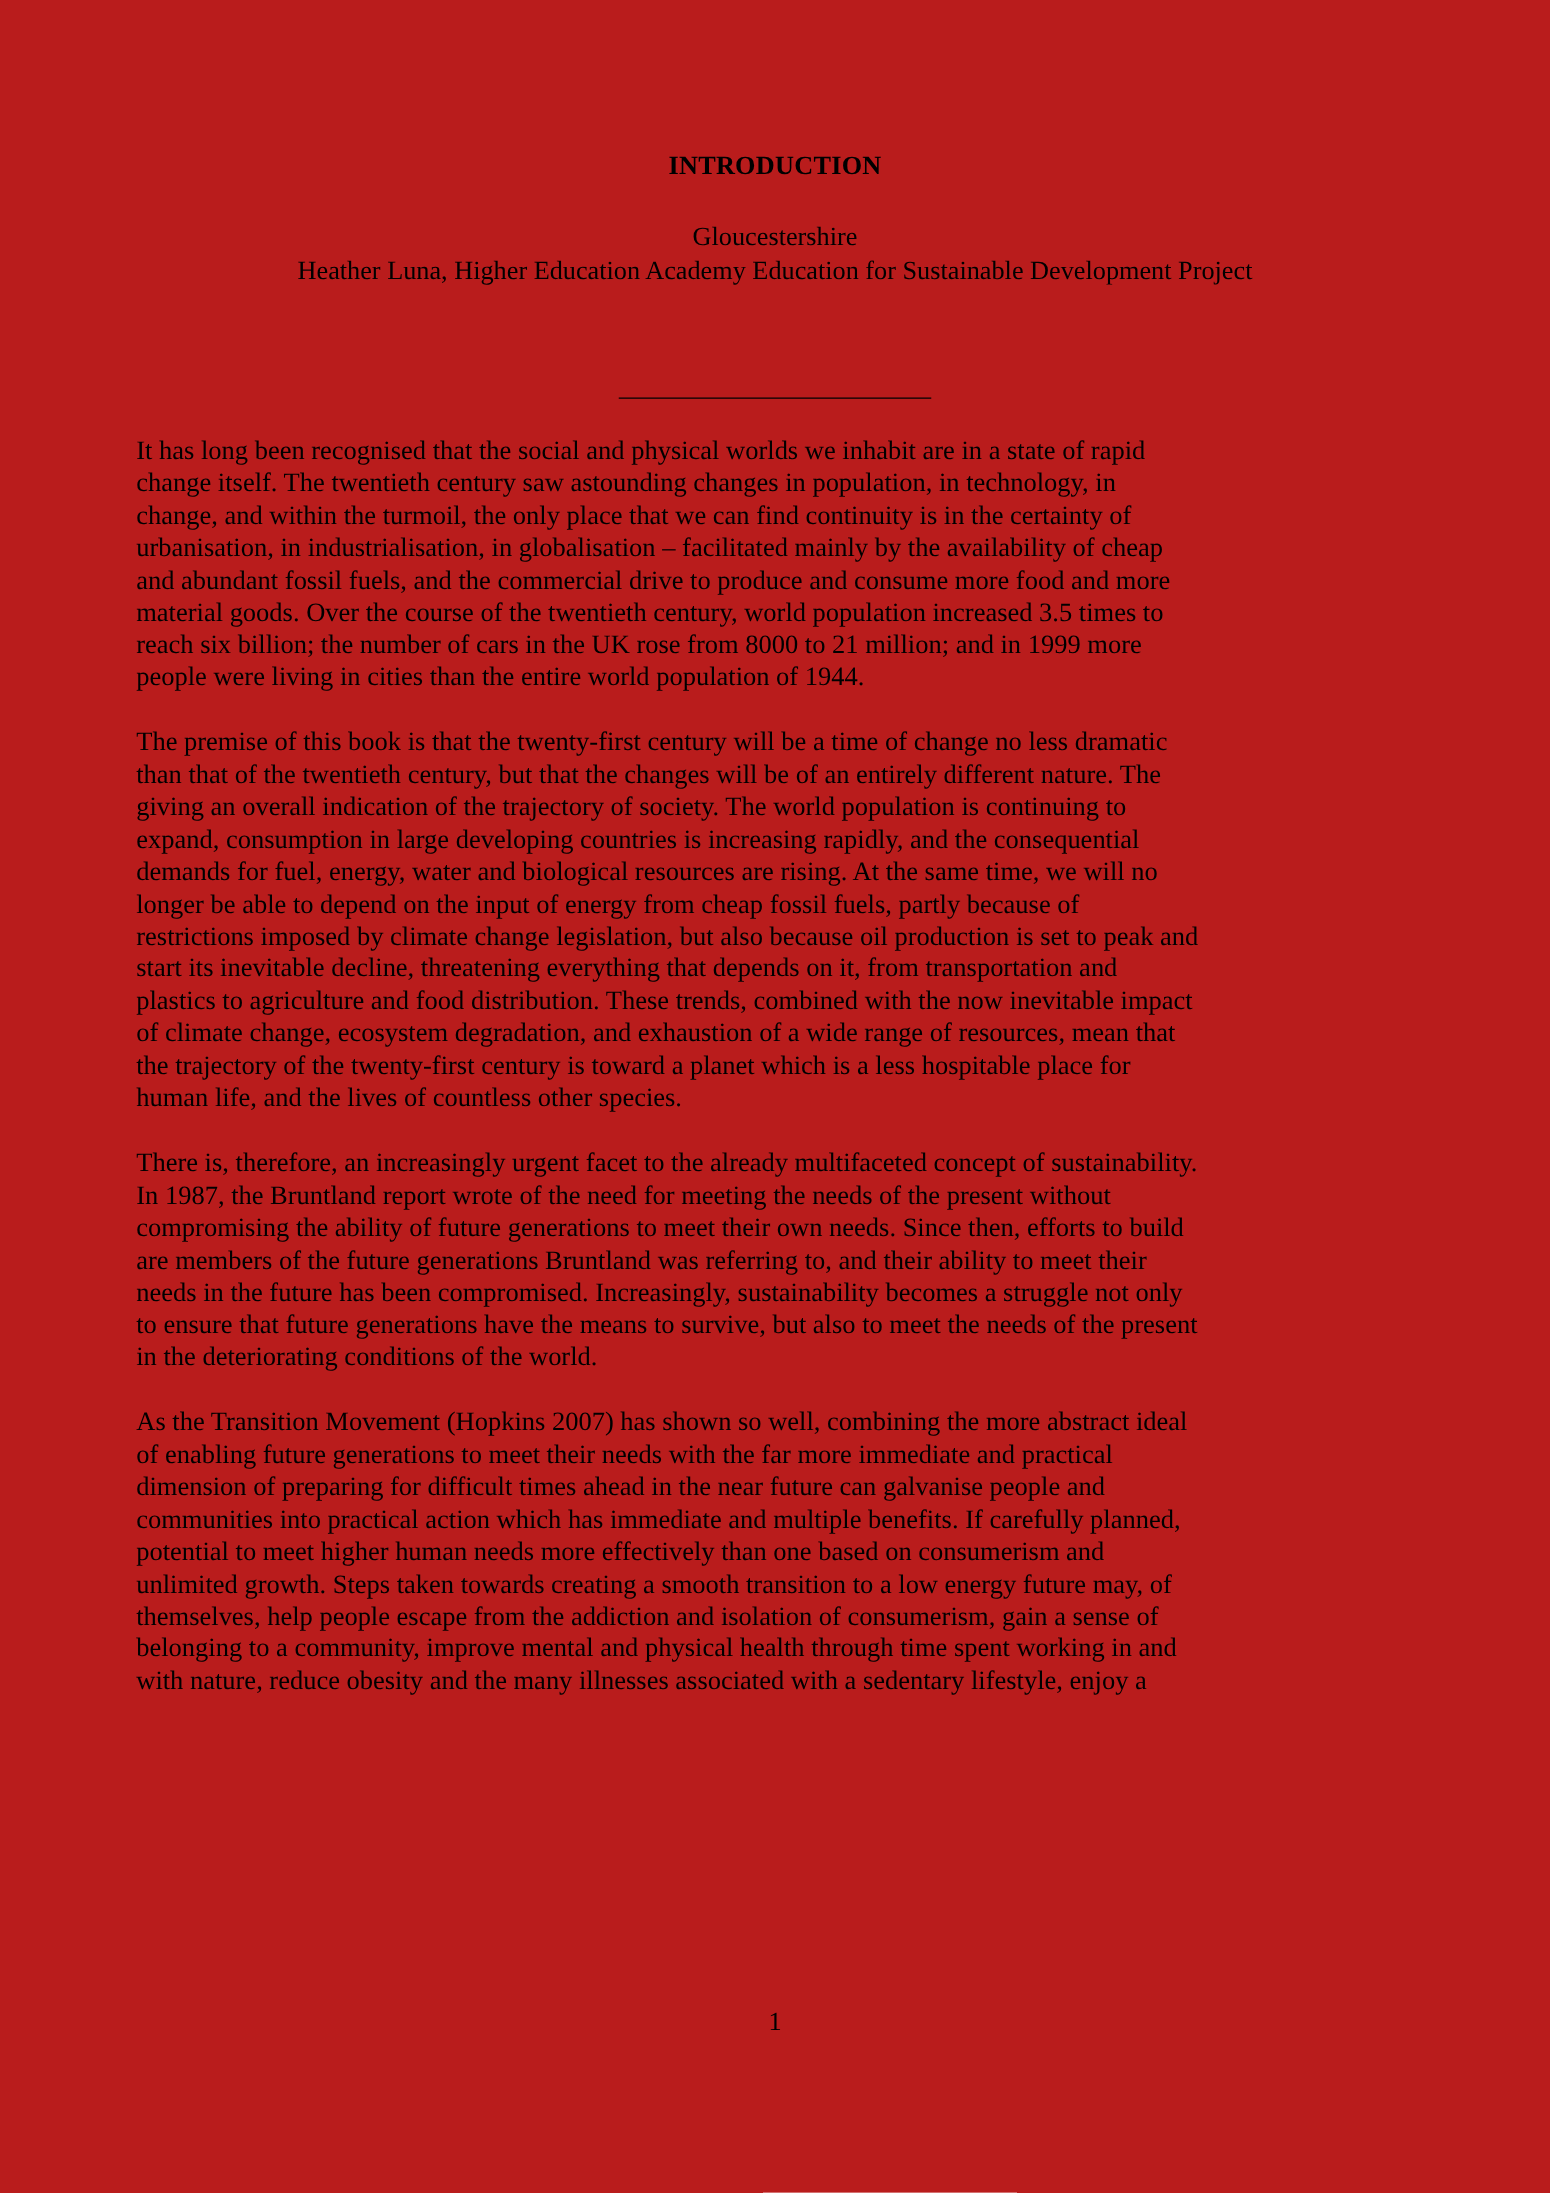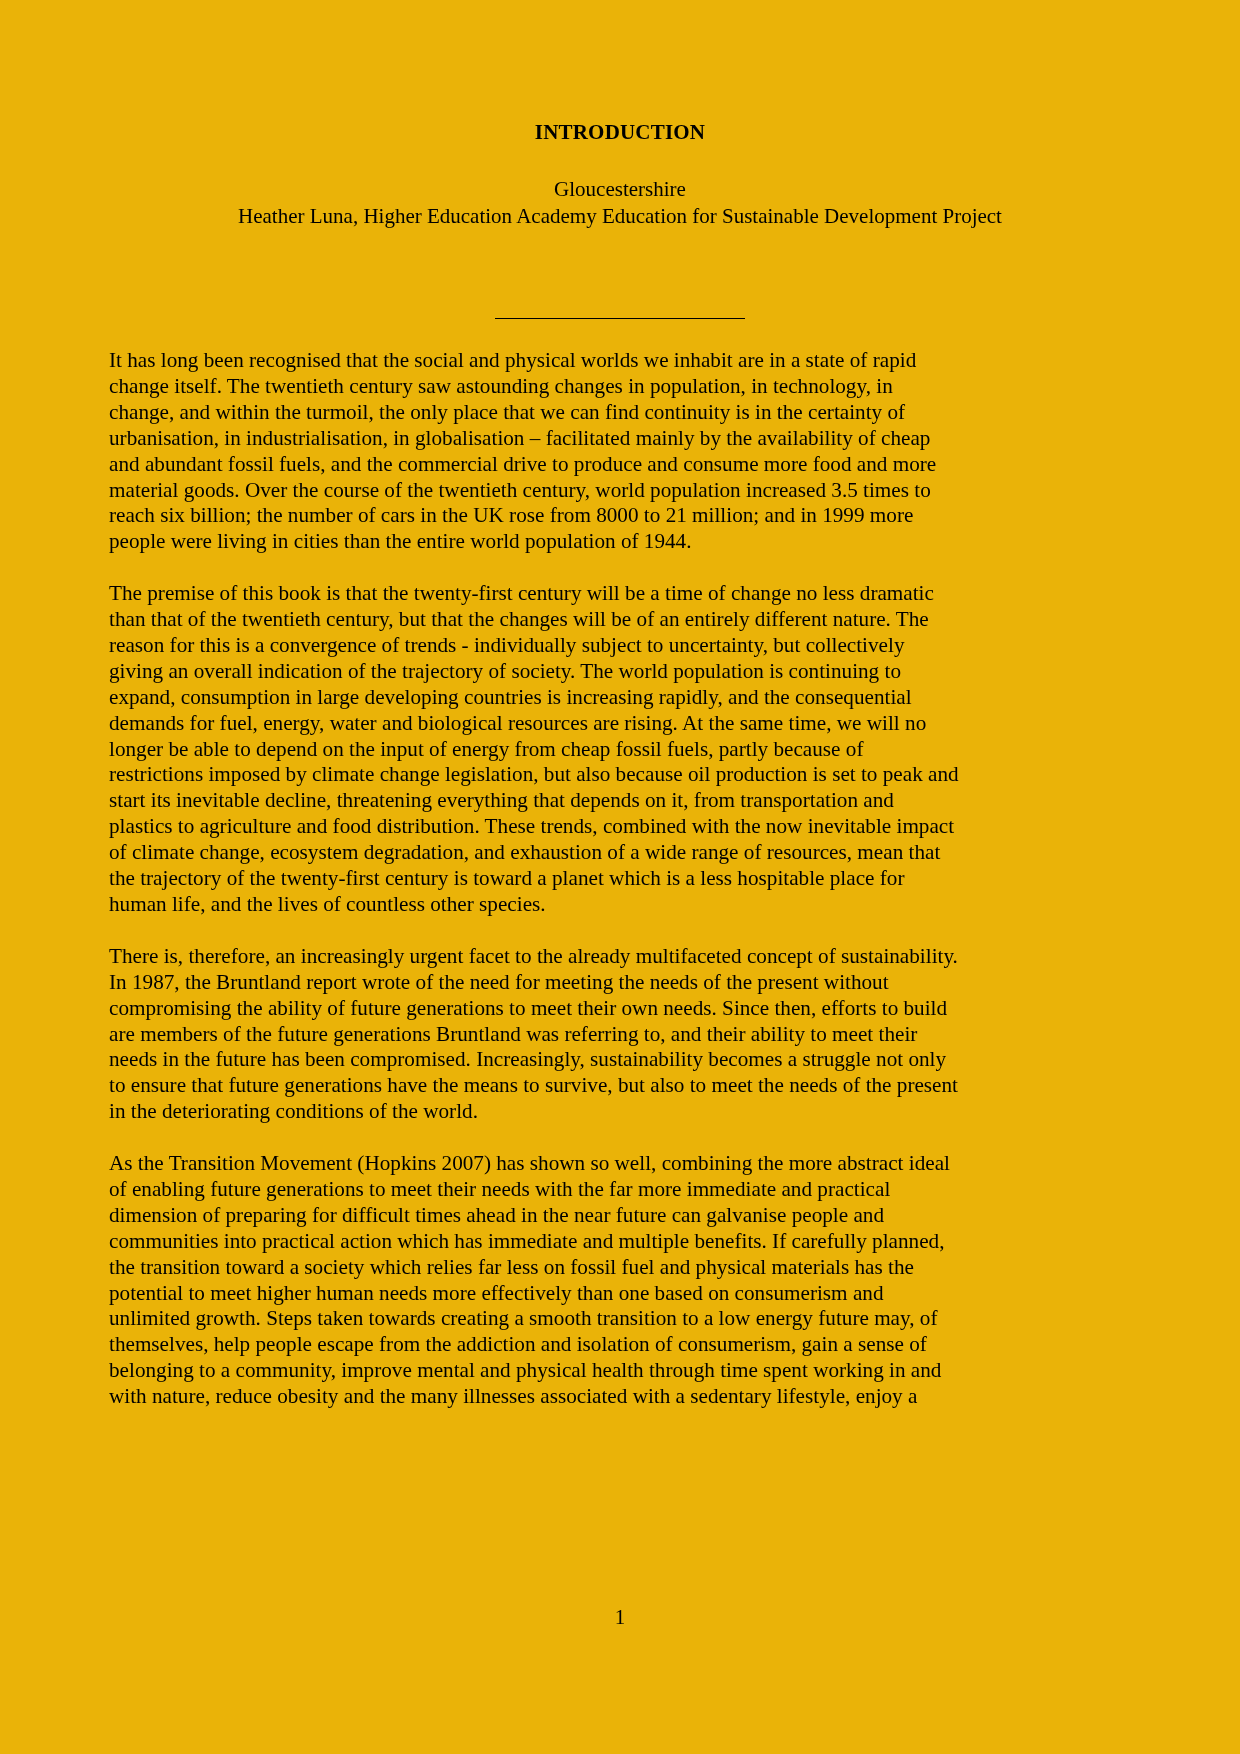--- a/index.html
+++ b/index.html
@@ -13,21 +13,21 @@
       position: relative;
       overflow: hidden;
       color: #000000;
       font-family: "Liberation Serif", "DejaVu Serif", serif;
     }
     .page {
       position: absolute;
       left: 0; top: 0;
       width: 1240px;
       height: 1754px;
-      background: #eab308;
+      background: #b91c1c;
     }
     .title {
       position: absolute;
       top: 118px;
       left: 0;
       width: 1240px;
       text-align: center;
       font-weight: bold;
       font-size: 21px;
       line-height: 28px;
@@ -97,21 +97,20 @@
       <span class="line">urbanisation, in industrialisation, in globalisation – facilitated mainly by the availability of cheap</span>
       <span class="line">and abundant fossil fuels, and the commercial drive to produce and consume more food and more</span>
       <span class="line">material goods. Over the course of the twentieth century, world population increased 3.5 times to</span>
       <span class="line">reach six billion; the number of cars in the UK rose from 8000 to 21 million; and in 1999 more</span>
       <span class="line">people were living in cities than the entire world population of 1944.</span>
     </p>
 
     <p class="para">
       <span class="line">The premise of this book is that the twenty-first century will be a time of change no less dramatic</span>
       <span class="line">than that of the twentieth century, but that the changes will be of an entirely different nature. The</span>
-      <span class="line">reason for this is a convergence of trends - individually subject to uncertainty, but collectively</span>
       <span class="line">giving an overall indication of the trajectory of society. The world population is continuing to</span>
       <span class="line">expand, consumption in large developing countries is increasing rapidly, and the consequential</span>
       <span class="line">demands for fuel, energy, water and biological resources are rising. At the same time, we will no</span>
       <span class="line">longer be able to depend on the input of energy from cheap fossil fuels, partly because of</span>
       <span class="line">restrictions imposed by climate change legislation, but also because oil production is set to peak and</span>
       <span class="line">start its inevitable decline, threatening everything that depends on it, from transportation and</span>
       <span class="line">plastics to agriculture and food distribution. These trends, combined with the now inevitable impact</span>
       <span class="line">of climate change, ecosystem degradation, and exhaustion of a wide range of resources, mean that</span>
       <span class="line">the trajectory of the twenty-first century is toward a planet which is a less hospitable place for</span>
       <span class="line">human life, and the lives of countless other species.</span>
@@ -125,21 +124,20 @@
       <span class="line">needs in the future has been compromised. Increasingly, sustainability becomes a struggle not only</span>
       <span class="line">to ensure that future generations have the means to survive, but also to meet the needs of the present</span>
       <span class="line">in the deteriorating conditions of the world.</span>
     </p>
 
     <p class="para">
       <span class="line">As the Transition Movement (Hopkins 2007) has shown so well, combining the more abstract ideal</span>
       <span class="line">of enabling future generations to meet their needs with the far more immediate and practical</span>
       <span class="line">dimension of preparing for difficult times ahead in the near future can galvanise people and</span>
       <span class="line">communities into practical action which has immediate and multiple benefits. If carefully planned,</span>
-      <span class="line">the transition toward a society which relies far less on fossil fuel and physical materials has the</span>
       <span class="line">potential to meet higher human needs more effectively than one based on consumerism and</span>
       <span class="line">unlimited growth. Steps taken towards creating a smooth transition to a low energy future may, of</span>
       <span class="line">themselves, help people escape from the addiction and isolation of consumerism, gain a sense of</span>
       <span class="line">belonging to a community, improve mental and physical health through time spent working in and</span>
       <span class="line">with nature, reduce obesity and the many illnesses associated with a sedentary lifestyle, enjoy a</span>
     </p>
 
   </div>
 
   <div class="page-number">1</div>

